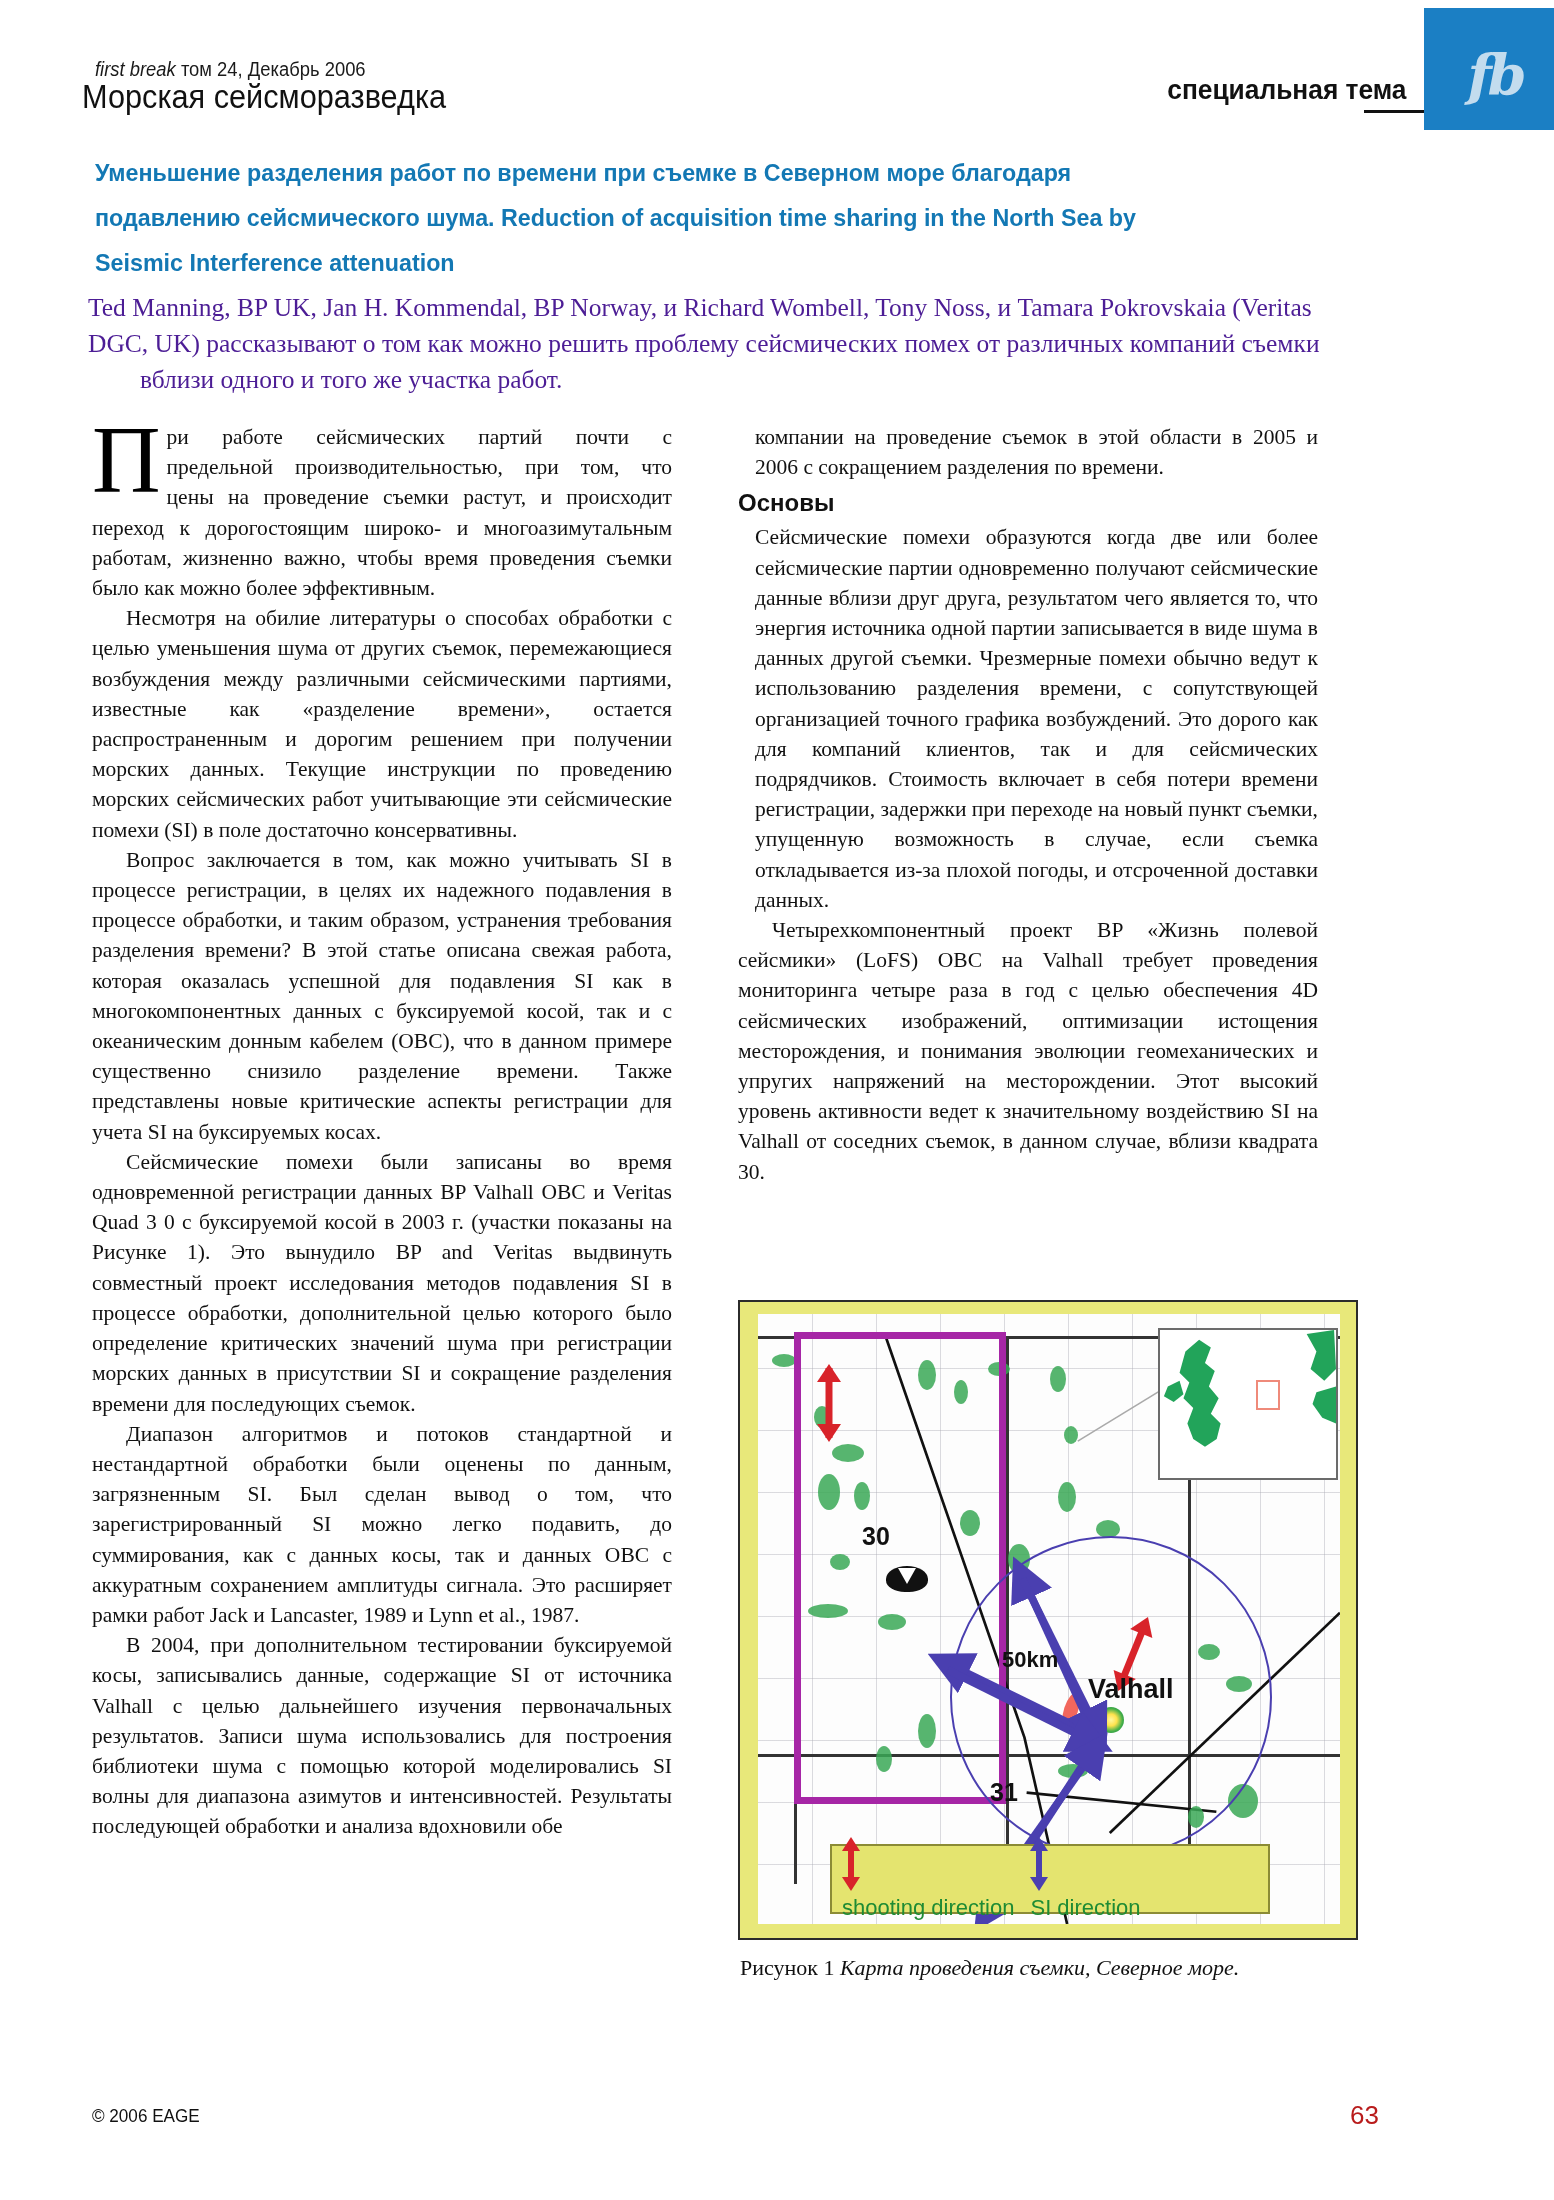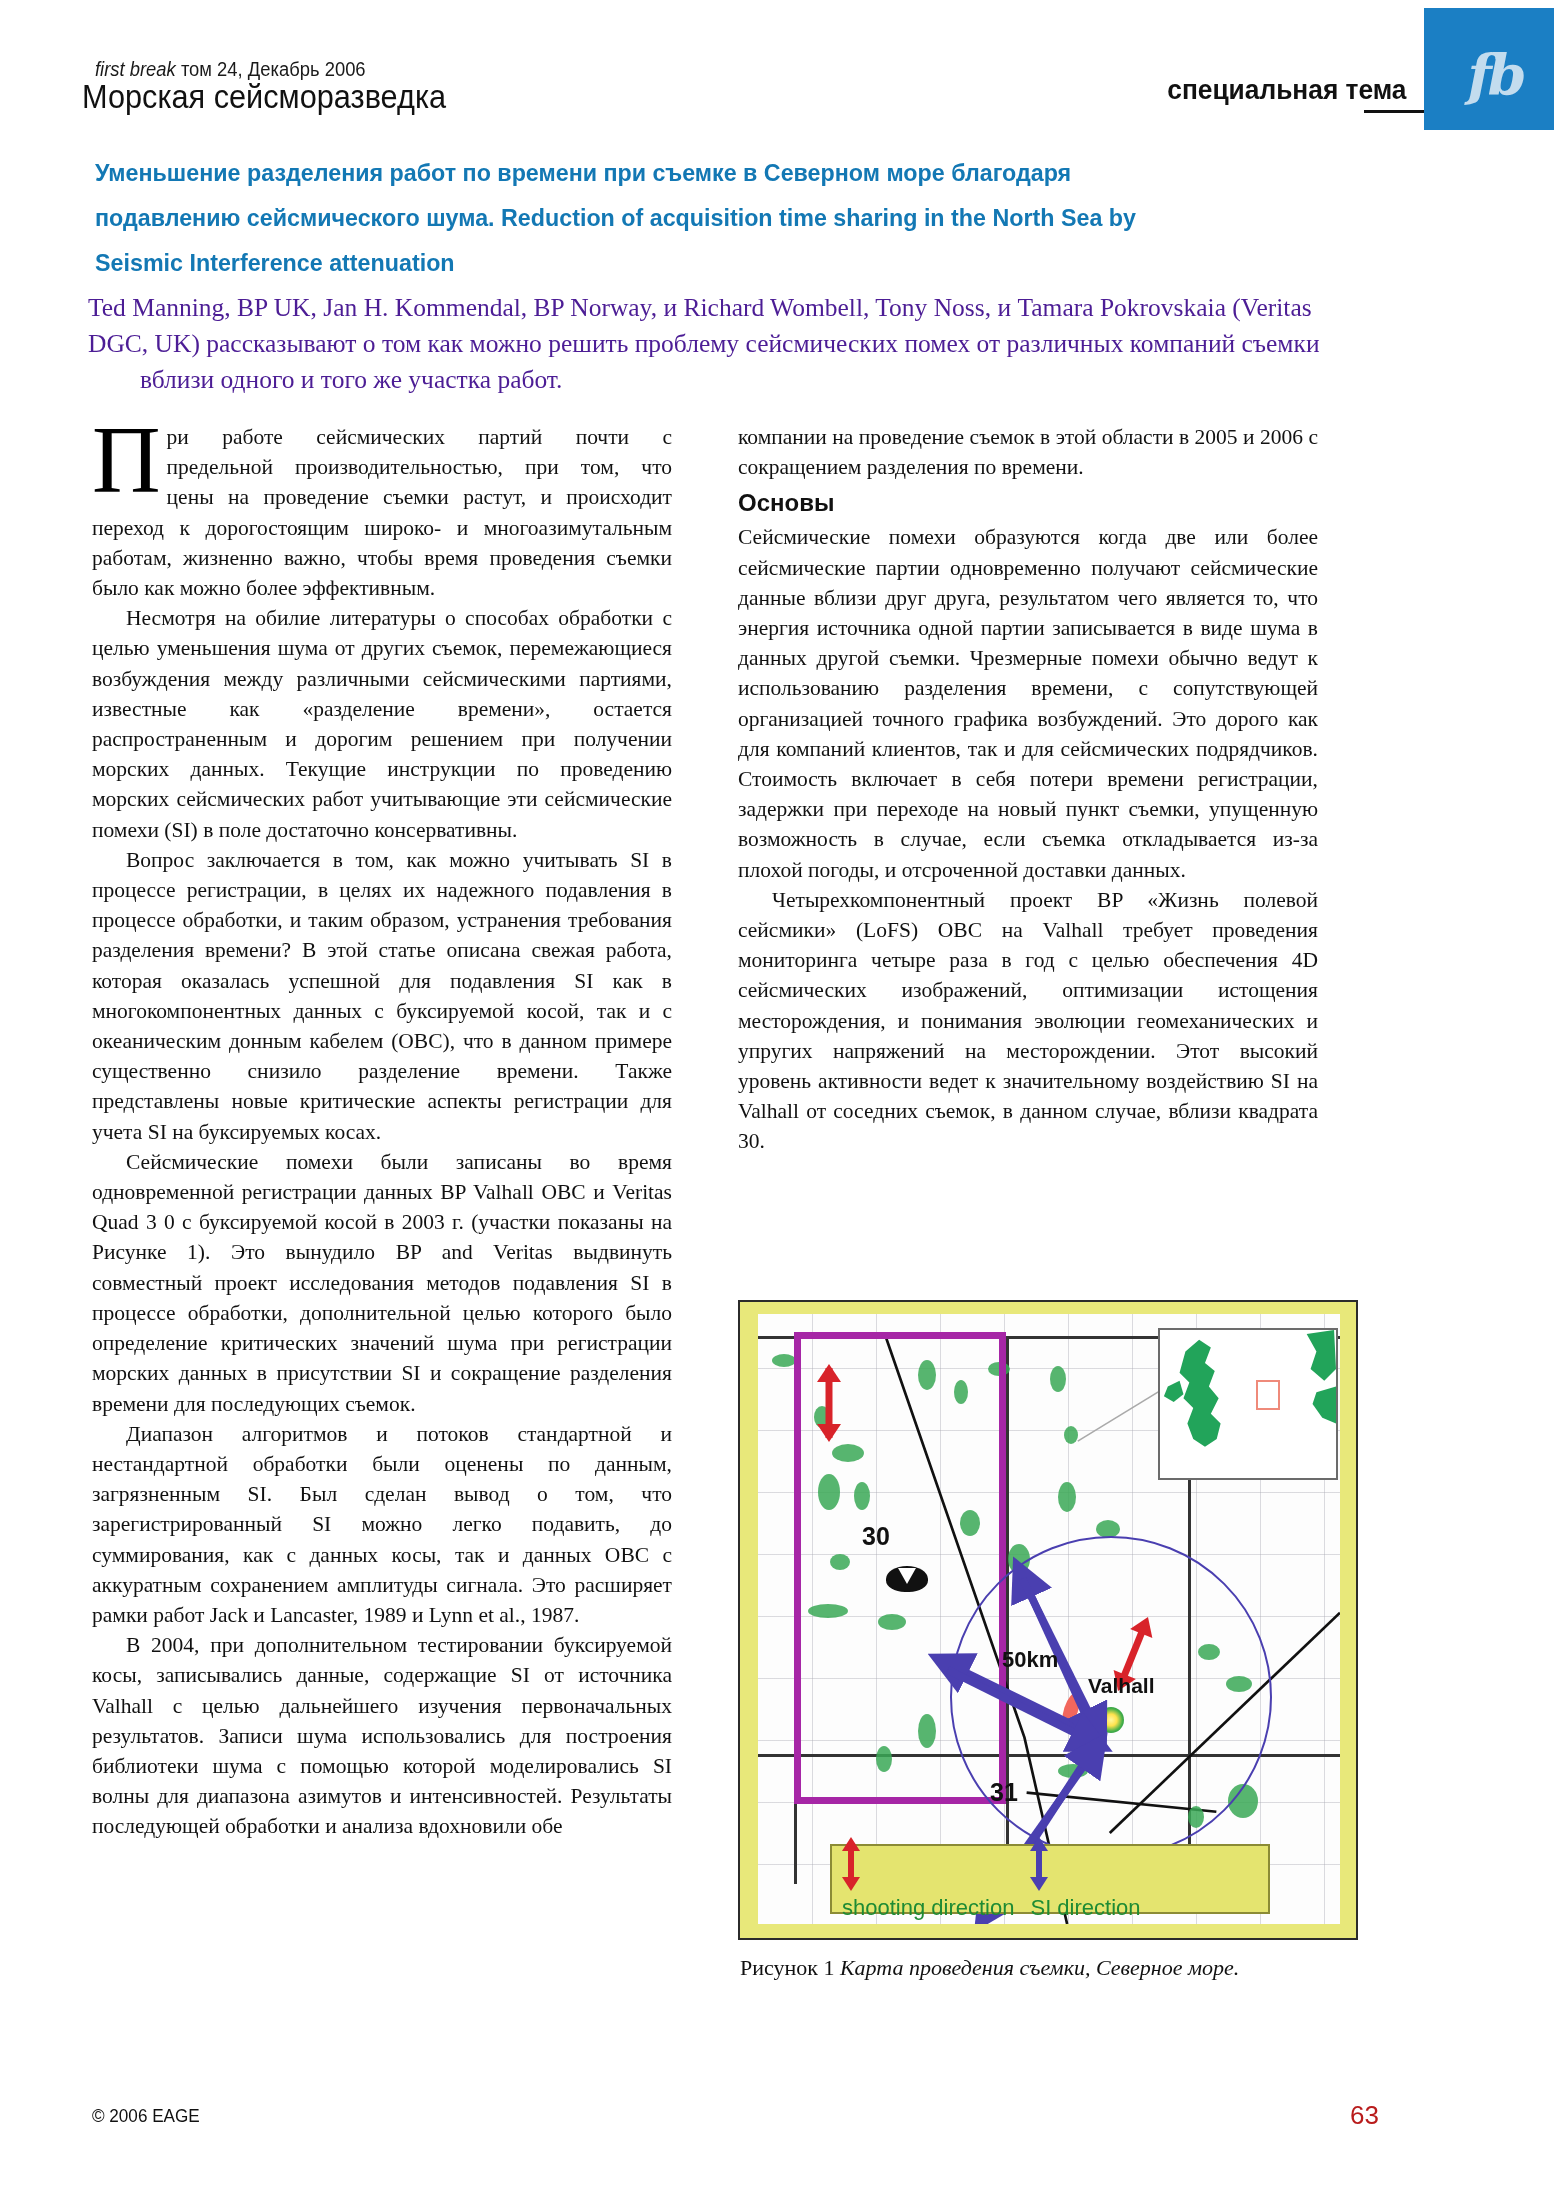--- a/index.html
+++ b/index.html
@@ -125,21 +125,21 @@
     text-align: justify;
   }
   #col-left  { left: 92px;  }
   #col-right { left: 738px; }
 
   .column p {
     margin: 0;
     text-indent: 34px;
     text-align: justify;
   }
-  .column p.noindent { text-indent: 0; }
+  .column p.noindent { text-indent: 0; margin-left: 17px; }
 
   .dropcap-para {
     position: relative;
     text-indent: 0 !important;
   }
   .dropcap {
     float: left;
     font-family: "Liberation Serif", serif;
     font-size: 95px;
     line-height: 72px;
@@ -250,21 +250,21 @@
   .map-label {
     position: absolute;
     font-family: "Liberation Sans", sans-serif;
     font-weight: bold;
     color: #111;
     white-space: nowrap;
   }
   #lbl-30 { left: 104px; top: 208px; font-size: 25px; }
   #lbl-31 { left: 232px; top: 464px; font-size: 25px; }
   #lbl-50km { left: 244px; top: 333px; font-size: 22px; }
-  #lbl-valhall { left: 330px; top: 360px; font-size: 21px; }
+  #lbl-valhall { left: 330px; top: 360px; font-size: 27px; }
 
   #veritas-mark {
     position: absolute;
     left: 128px; top: 252px;
     width: 42px; height: 26px;
     background: #111;
     border-radius: 50% 50% 45% 45%;
   }
   #veritas-mark::after {
     content: "";

